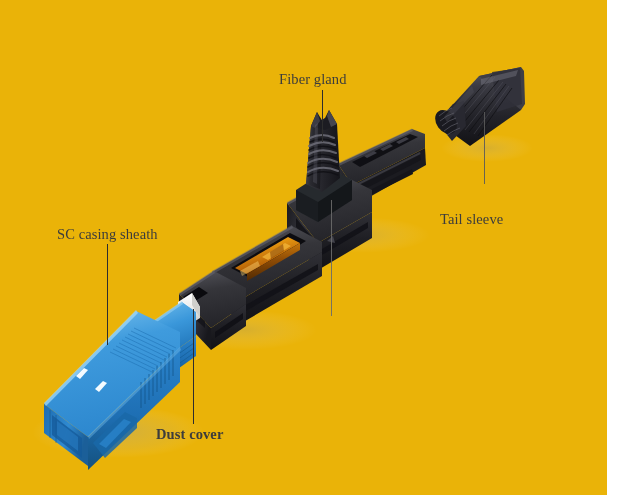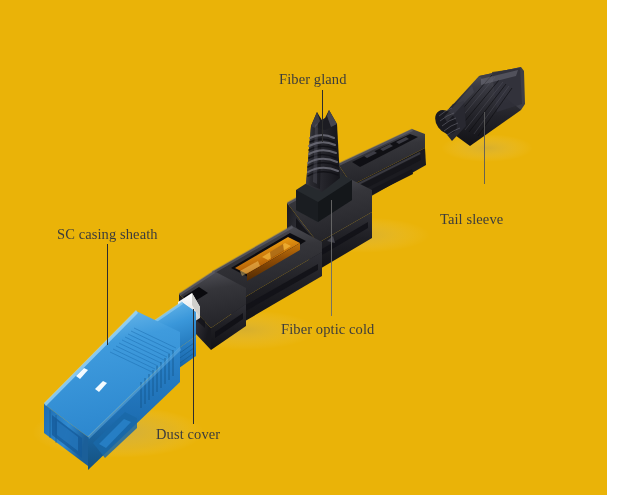--- a/index.html
+++ b/index.html
@@ -32,21 +32,21 @@
     line-height: 19px;
     white-space: pre;
     letter-spacing: 0.1px;
     text-rendering: optimizeLegibility;
   }
   .callout.two-line { white-space: normal; width: 150px; }
   .cl-fiber-gland   { left: 279px; top: 70px;  }
   .cl-tail-sleeve   { left: 440px; top: 186px; margin-top: 24px; }
   .cl-sc-casing     { left: 57px;  top: 225px; text-align: right; }
   .cl-body          { left: 281px; top: 320px; }
-  .cl-dust-cover    { left: 156px; top: 425px; }
+  .cl-dust-cover    { left: 156px; top: 425px; font-weight: bold; }
 </style>
 </head>
 <body>
 
 <div id="stage">
 
   <svg id="artboard" viewBox="0 0 617 495" xmlns="http://www.w3.org/2000/svg">
     <defs>
 
       <linearGradient id="gBlueTop" x1="0" y1="0" x2="0.25" y2="1">
@@ -356,18 +356,18 @@
     </g>
   </svg>
 
   <div class="callout cl-fiber-gland">Fiber gland</div>
 
   <div class="callout cl-tail-sleeve">Tail sleeve</div>
 
   <div class="callout cl-sc-casing">SC casing sheath</div>
 
   <div class="callout cl-body two-line">
-    <span>Fiber optic cold</span><br>
+    <br>
   </div>
 
   <div class="callout cl-dust-cover">Dust cover</div>
 
 </div>
 
 </body></html>

